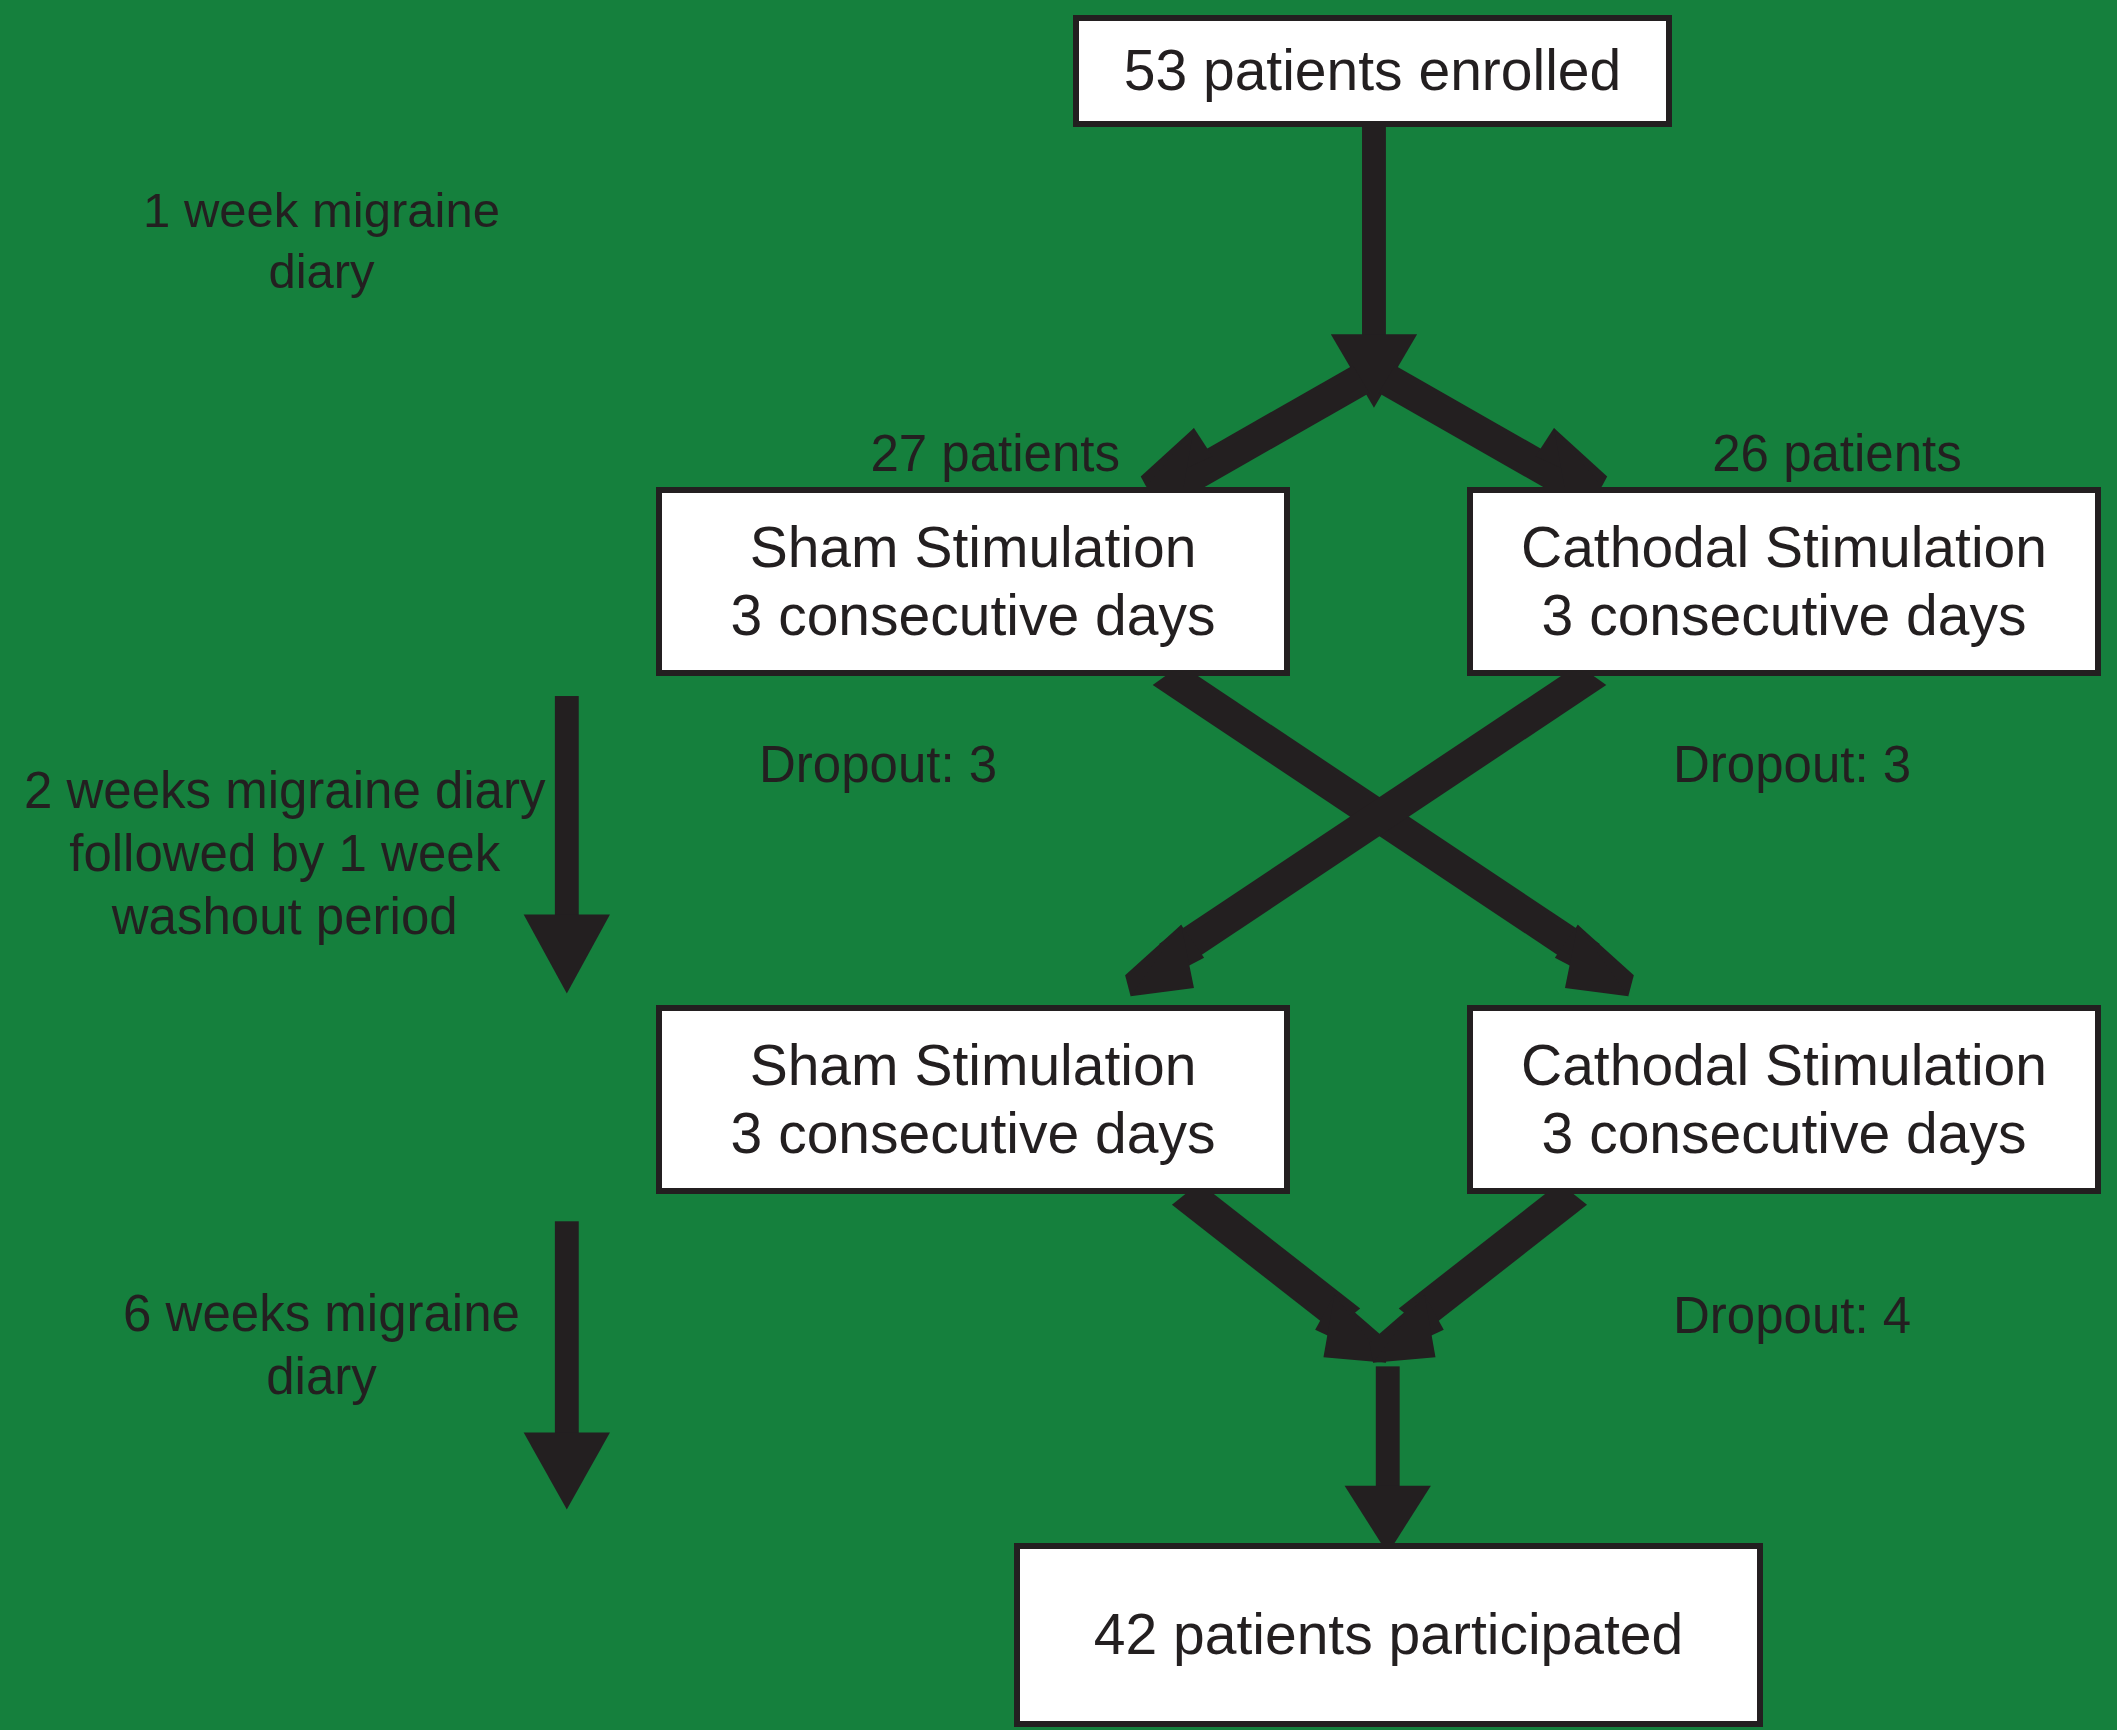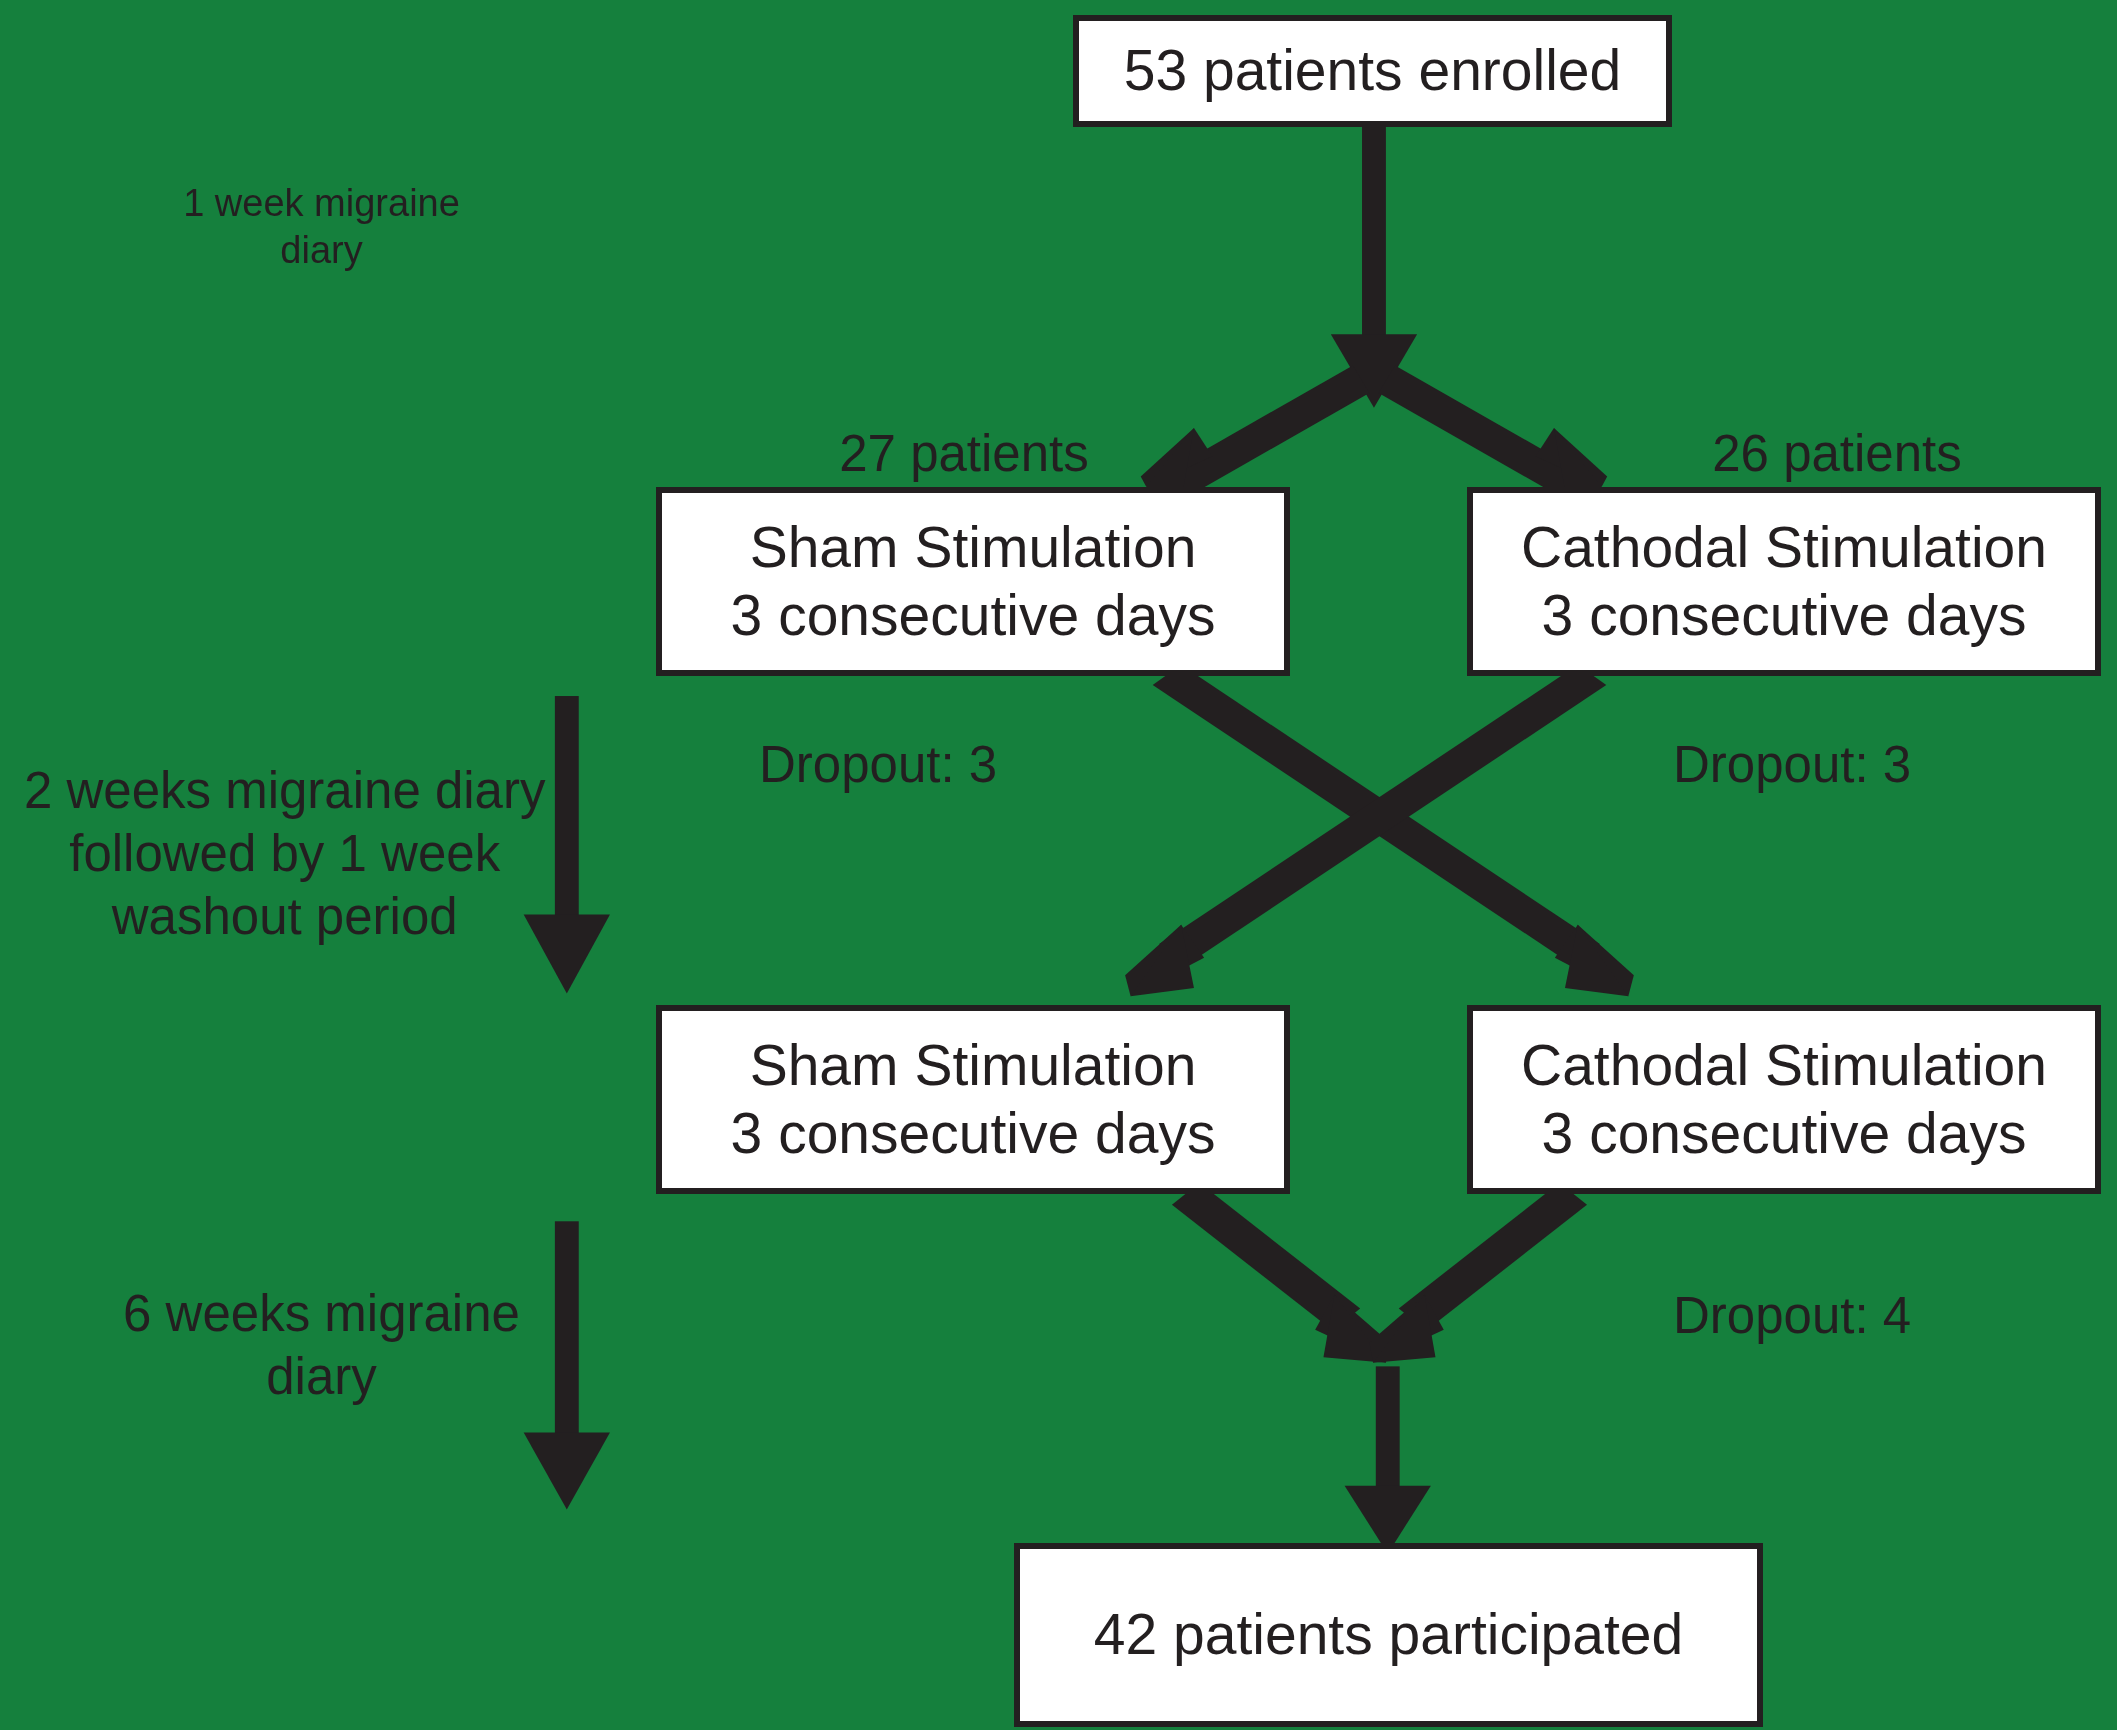--- a/index.html
+++ b/index.html
@@ -71,21 +71,21 @@
     left: 1467px; top: 1005px; width: 634px; height: 189px;
     font-size: 57px;
   }
   #box-final {
     left: 1014px; top: 1543px; width: 749px; height: 184px;
     font-size: 57px;
   }
 
   #caption-week1 {
     left: 101px; top: 180px; width: 441px;
-    font-size: 38px;
+    font-size: 49px;
   }
   #caption-washout {
     left: 9.2px; top: 759px; width: 551px;
     font-size: 51px;
   }
   #caption-week2 {
     left: 92px; top: 1282px; width: 459px;
     font-size: 51px;
   }
 
@@ -189,21 +189,21 @@
   <div class="caption" id="caption-week1">1 week migraine
 diary</div>
 
   <div class="caption" id="caption-washout">2 weeks migraine diary
 followed by 1 week
 washout period</div>
 
   <div class="caption" id="caption-week2">6 weeks migraine
 diary</div>
 
-  <div class="caption" style="left:808px; top:422px; width:312px; text-align:center; font-size:51px;">27 patients</div>
+  <div class="caption" style="left:808px; top:422px; width:312px; text-align:right; font-size:51px;">27 patients</div>
 
   <div class="caption" style="left:1681px; top:422px; width:312px; text-align:center; font-size:51px;">26 patients</div>
 
   <div class="caption" id="dropout-1">Dropout: 3</div>
 
   <div class="caption" id="dropout-2">Dropout: 3</div>
 
 
   <div class="caption" id="dropout-4">Dropout: 4</div>
 

